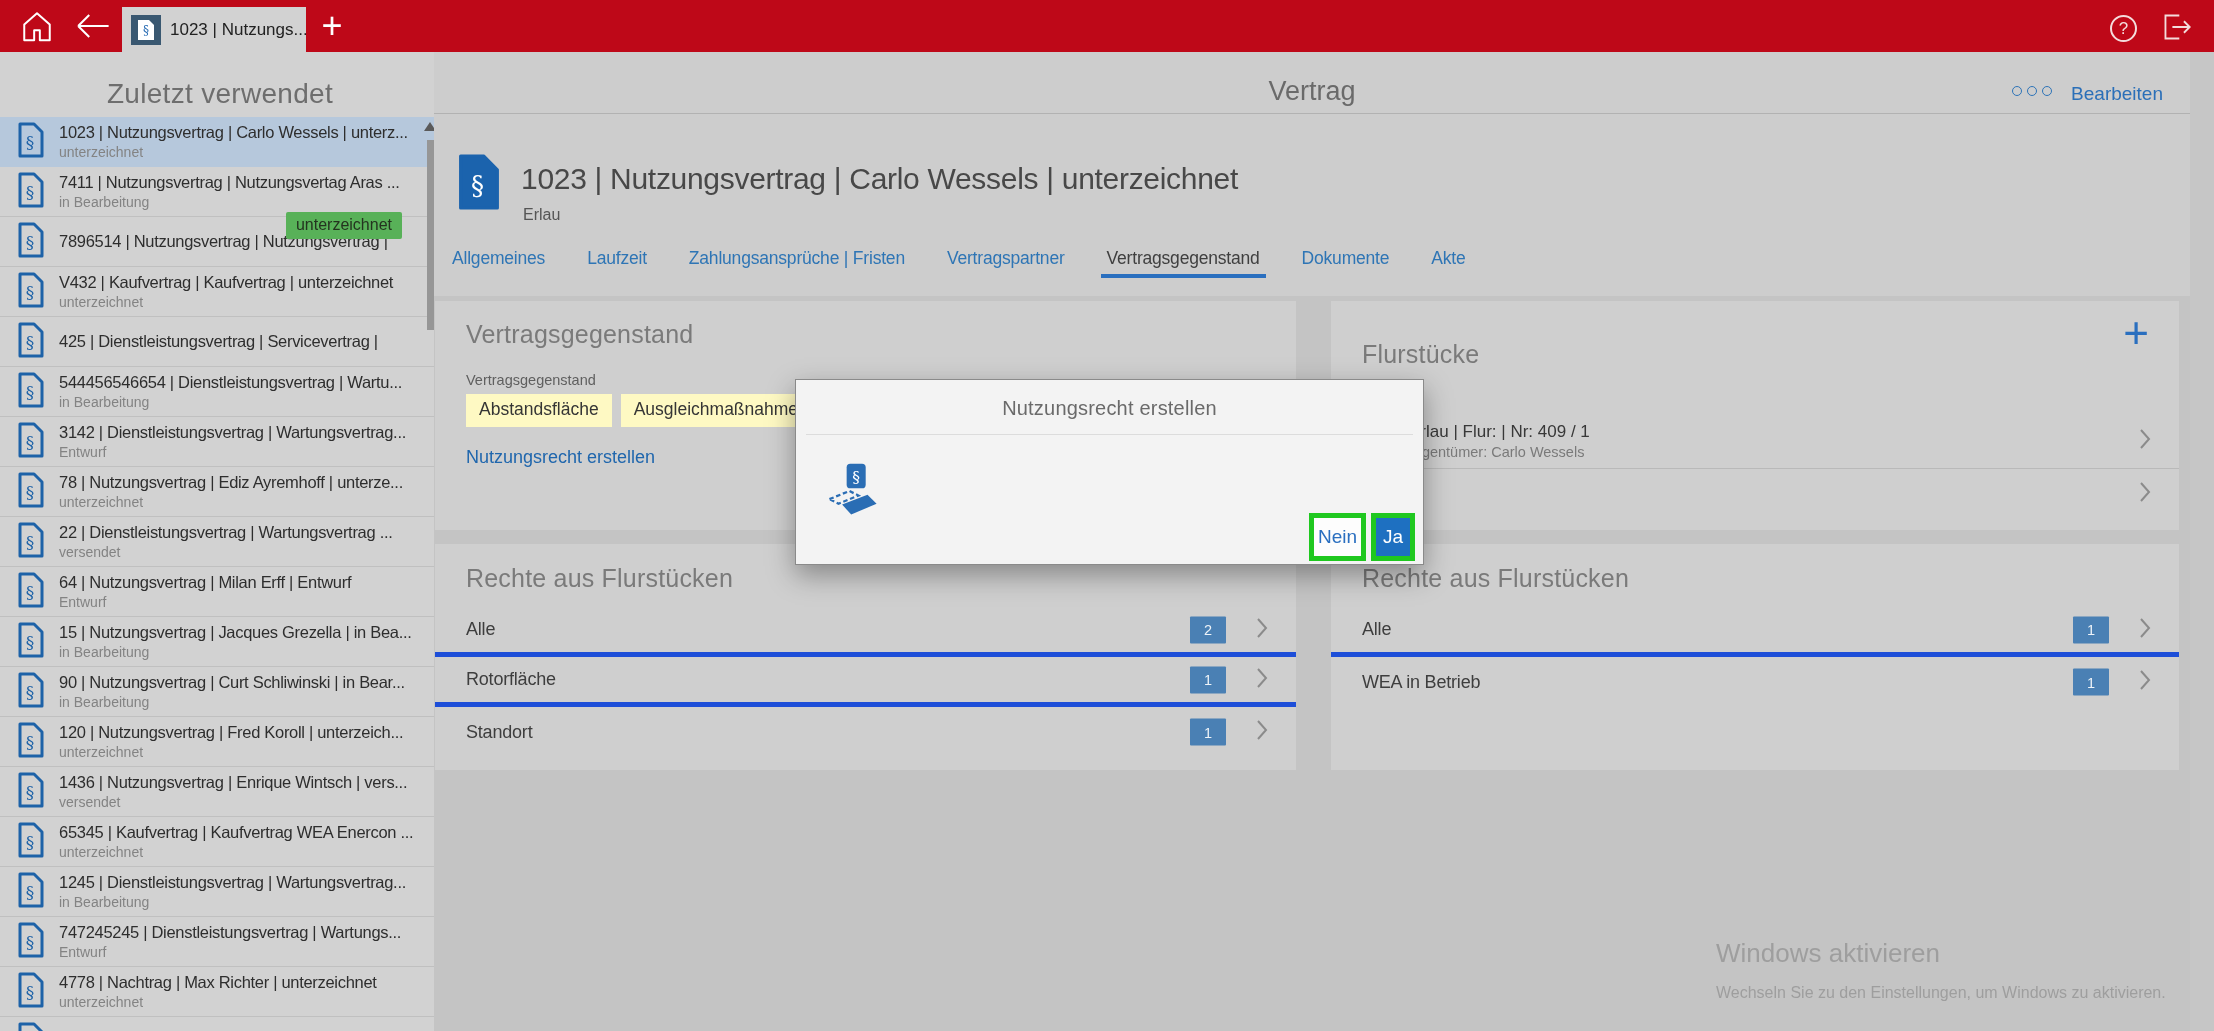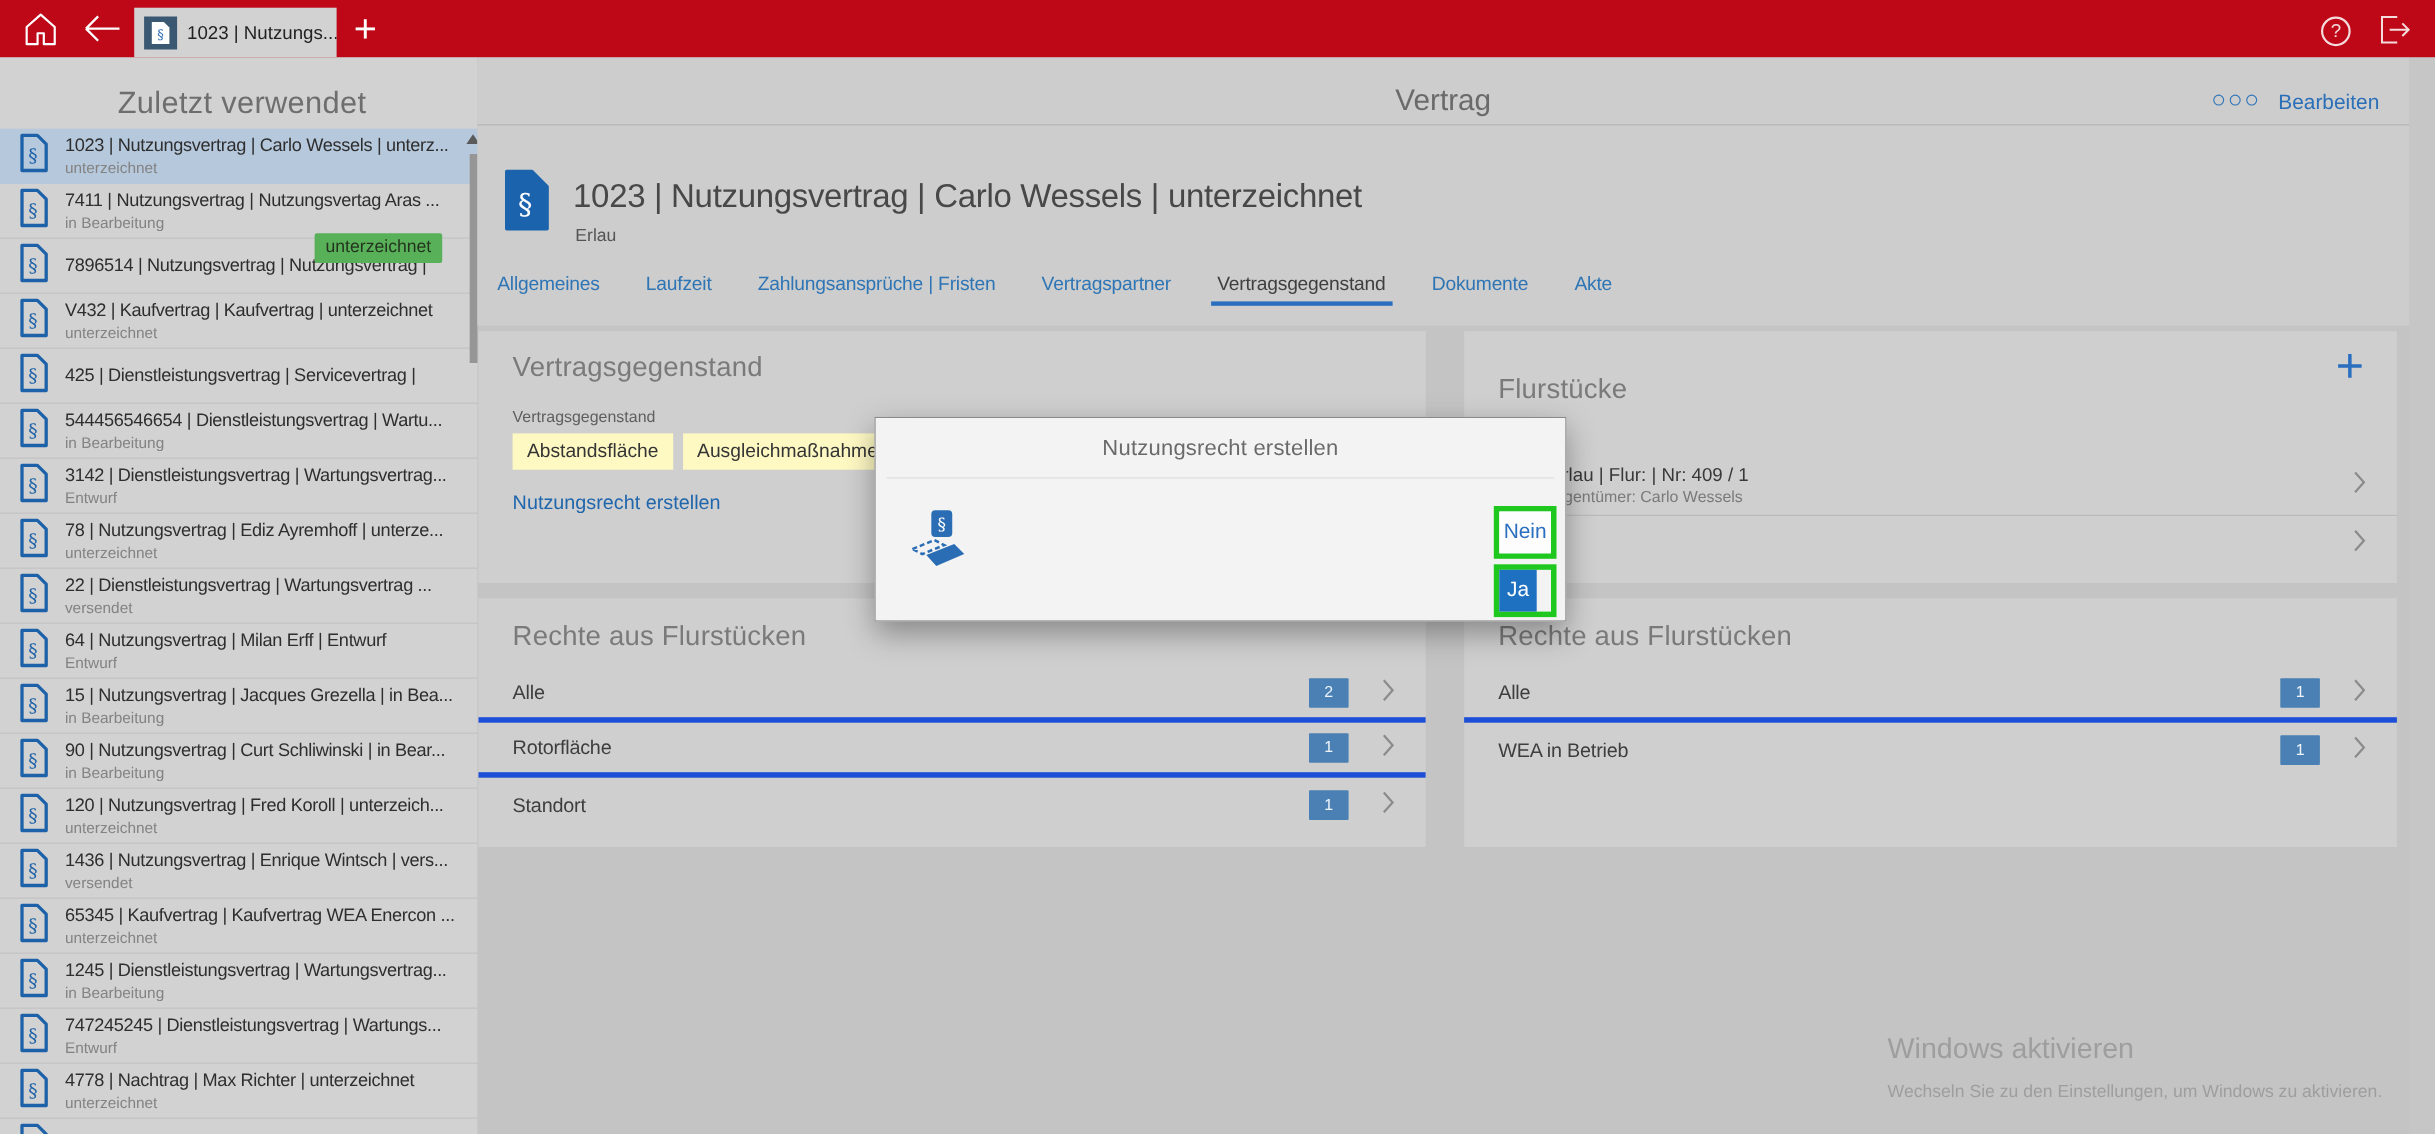--- a/index.html
+++ b/index.html
@@ -97,21 +97,21 @@
   
   .dialog{position:absolute;left:795px;top:379px;width:629px;height:186px;background:#f3f3f3;
           border:1px solid #8a8a8a;box-shadow:0 10px 26px rgba(0,0,0,.35);z-index:20;}
   .dialog-title{margin-top:17px;text-align:center;font-size:20px;color:#6a6a6a;font-weight:300;letter-spacing:.2px;}
   .dialog-divider{margin:14px 10px 0;border-top:1px solid #dcdcdc;}
   .dialog-body{position:absolute;left:28px;top:80px;display:flex;}
   .dialog-icon{flex:0 0 auto;margin-top:2px;}
   .dialog-lines{margin-left:14px;margin-top:2px;}
   .dialog-line{font-size:15px;color:#3f3f3f;letter-spacing:-0.2px;white-space:nowrap;
                transform:scaleX(.96);transform-origin:left;line-height:26px;}
-  .dialog-buttons{position:absolute;right:8px;bottom:3px;display:flex;gap:5px;flex-direction:column;}
+  .dialog-buttons{position:absolute;right:8px;bottom:3px;display:flex;gap:5px;}
   .hl{border:5px solid #1fc81f;}
   .btn{height:38px;font-size:19px;display:flex;align-items:center;justify-content:center;cursor:pointer;}
   .btn-no{width:47px;background:#fdfdfd;color:#2a6fc0;}
   .btn-yes{width:34px;background:#1e70c1;color:#fff;}
 
   
   .watermark{position:absolute;left:1716px;top:938px;color:rgba(85,85,85,.34);z-index:5;}
   .wm1{font-size:26px;font-weight:300;}
   .wm2{font-size:16px;margin-top:15px;}
 </style>

